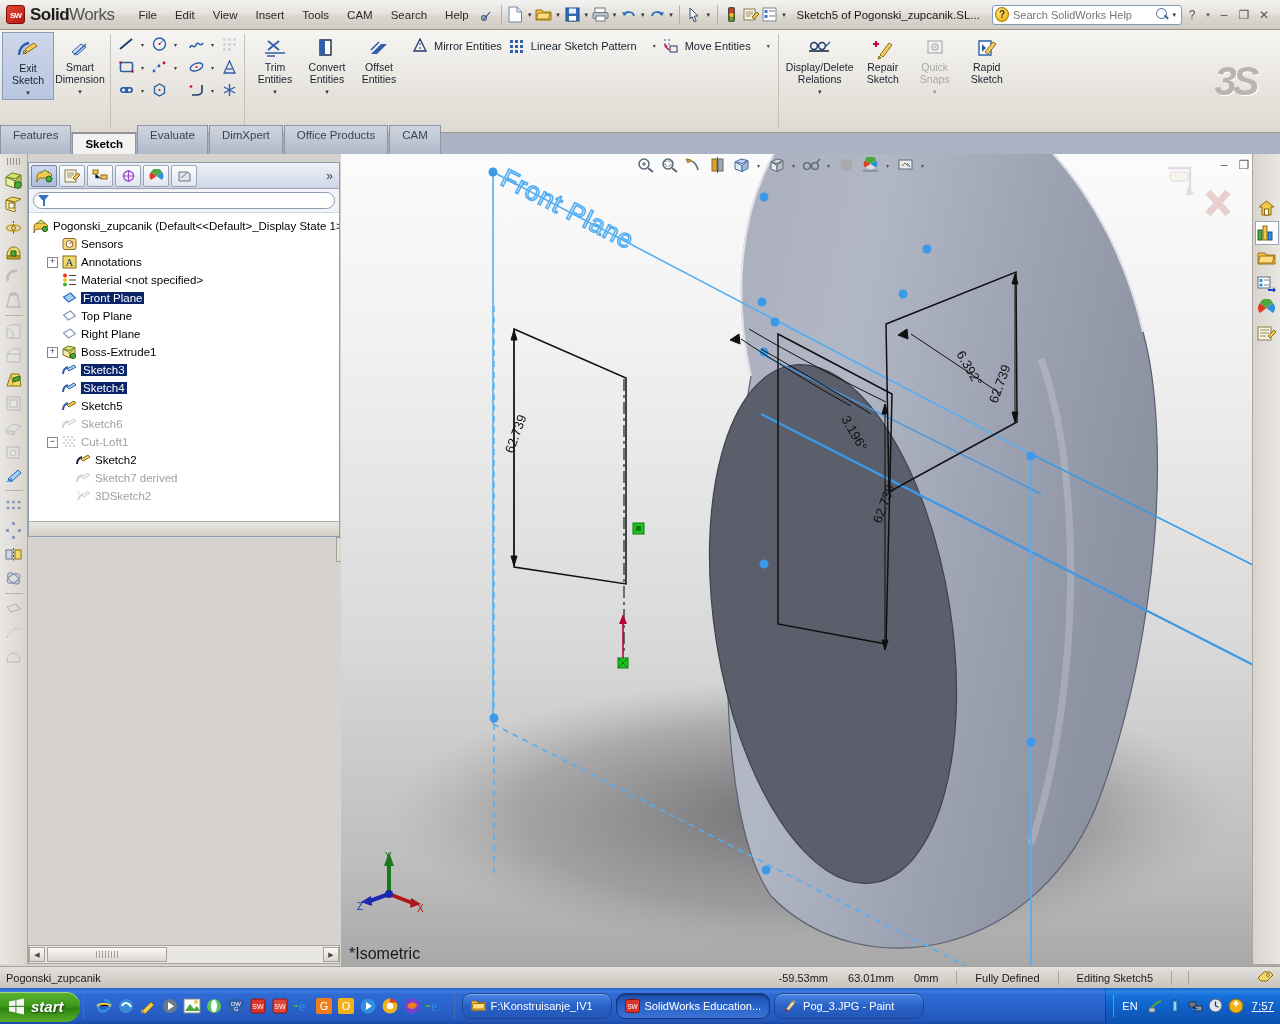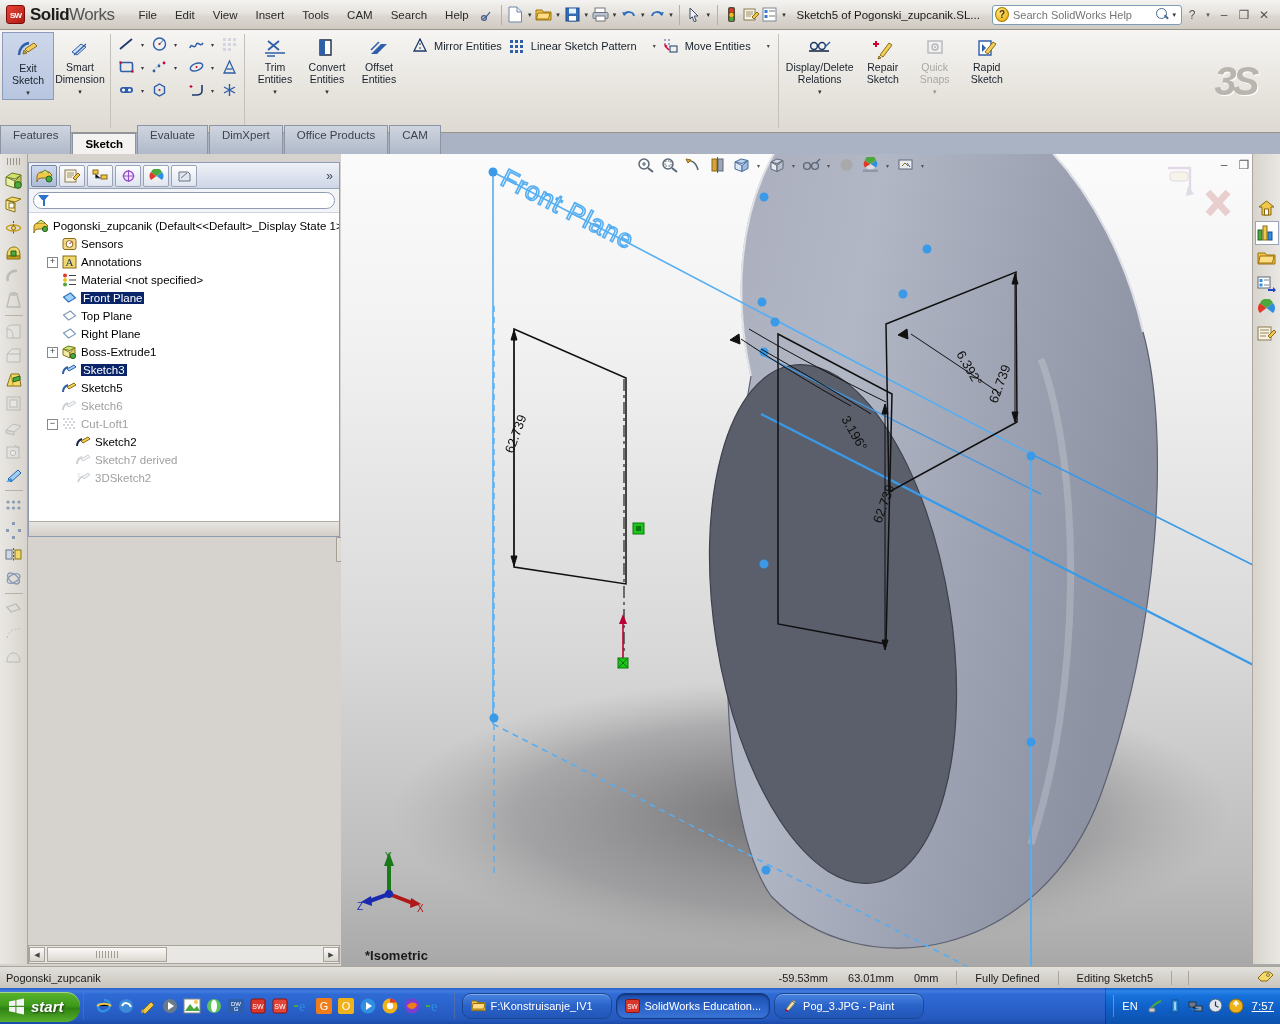--- a/index.html
+++ b/index.html
@@ -200,21 +200,21 @@
   }
   .gtb { display:flex; align-items:center; margin-left:-60px; }
   .gtb .gi { width:24px;height:20px;display:flex;align-items:center;justify-content:center;cursor:default;}
   .gtb .gc { width:11px;height:20px;display:flex;align-items:center;justify-content:center;
      font-size:6px;color:#555;cursor:default;}
   .gfxwin {
     position:absolute; right:6px; top:2px; display:flex; align-items:center;
   }
   .gfxwin div{width:20px;height:18px;text-align:center;line-height:18px;color:#5b5b5b;font-size:12px;cursor:default;}
   .isolabel {
-    position:absolute; left:24px; bottom:3px; font-size:13px; color:#1a1a1a; font-weight:bold;
+    position:absolute; left:8px; bottom:3px; font-size:16px; color:#1a1a1a; font-weight:normal;
   }
   .triad { position:absolute; left:14px; bottom:48px; width:70px;height:70px; }
 
   
   .rightpane {
     position:absolute; right:0; top:154px; width:28px; height:810px;
     background:linear-gradient(to left,#e9e7e3,#d8d4cd); border-left:1px solid #aba69e;
     display:flex; flex-direction:column; align-items:center; padding-top:42px;
   }
   .rpi { width:24px;height:24px; display:flex;align-items:center;justify-content:center;
@@ -961,20 +961,30 @@
         <div class="noexp"></div>
         <div class="ti">
             <svg width="15" height="14" viewBox="0 0 15 14">
               <path d="M1 11c0-4 2-6 5-7" stroke="#2f5fa8" fill="none" stroke-width="2"></path>
               <path d="M5 6l7-4 2 2-7 4z" fill="#9fd0f5" stroke="#2f5fa8"></path>
             </svg>
           </div>
         <div class="tl sel">Sketch3</div>
       </div>
 
+      <div class="trow2 indent1">
+        <div class="noexp"></div>
+        <div class="ti">
+            <svg width="15" height="14" viewBox="0 0 15 14">
+              <path d="M1 11c0-4 2-6 5-7" stroke="#2f5fa8" fill="none" stroke-width="2"></path>
+              <path d="M5 6l7-4 2 2-7 4z" fill="#9fd0f5" stroke="#2f5fa8"></path>
+            </svg>
+          </div>
+        <div class="tl sel">Sketch4</div>
+      </div>
 
       <div class="trow2 indent1">
         <div class="noexp"></div>
         <div class="ti">
             <svg width="15" height="14" viewBox="0 0 15 14">
               <path d="M1 11c0-4 2-6 5-7" stroke="#2f5fa8" fill="none" stroke-width="2"></path>
               <path d="M5 6l7-4 2 2-7 4z" fill="#f2cf5c" stroke="#8a6a14"></path>
             </svg>
           </div>
         <div class="tl">Sketch5</div>

